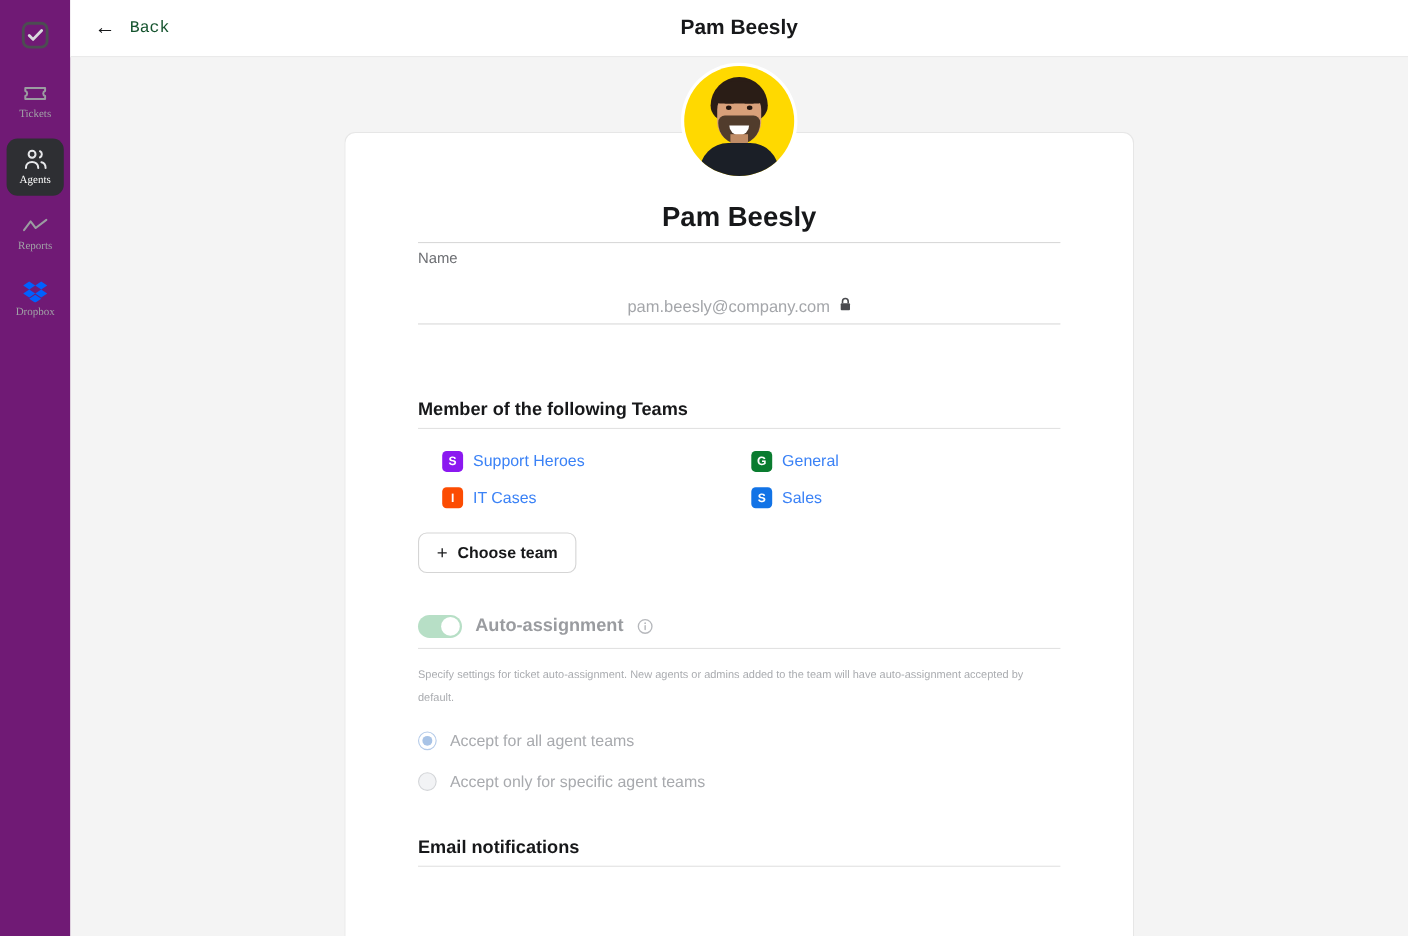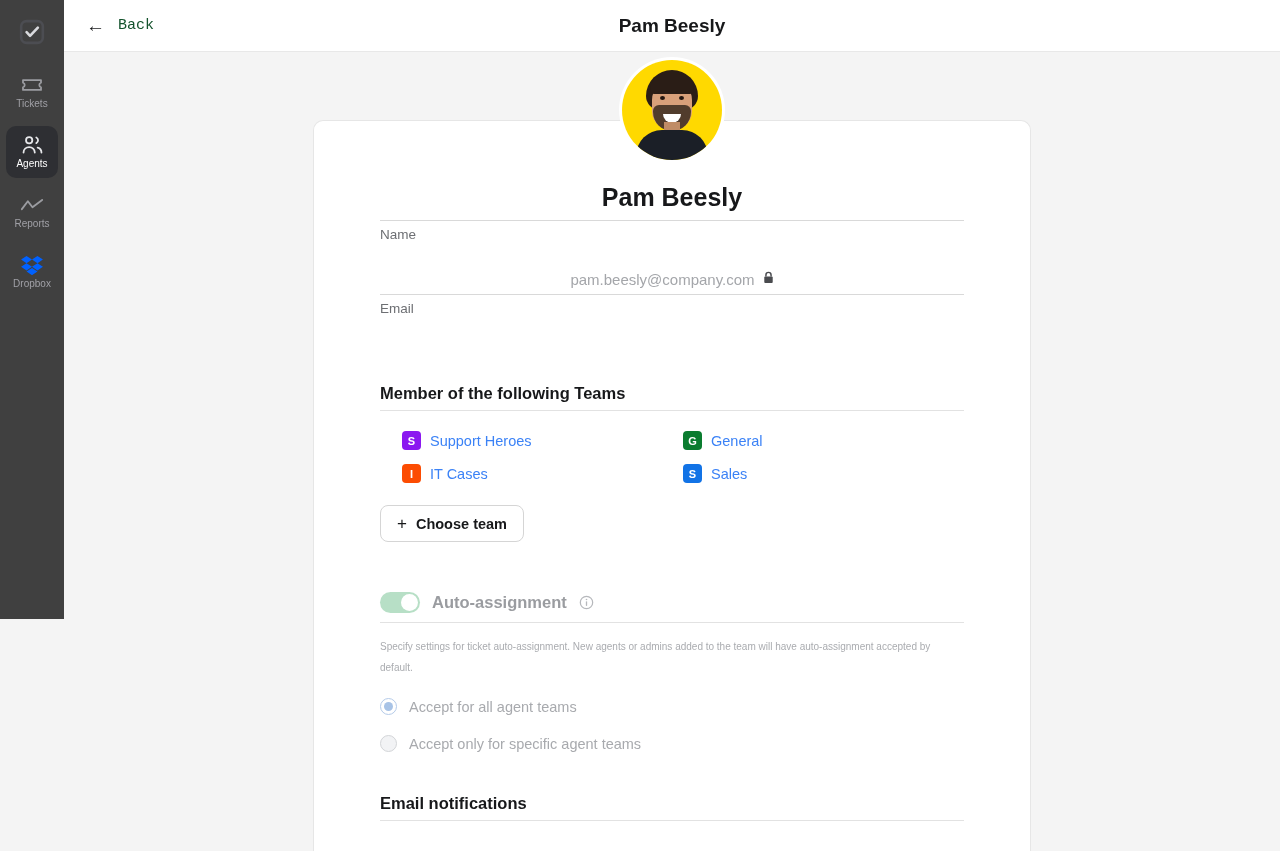--- a/index.html
+++ b/index.html
@@ -6,24 +6,25 @@
   html, body {
     width: 1280px; height: 851px;
     font-family: "Liberation Sans", sans-serif;
     background: #f4f4f4;
     overflow: hidden;
   }
   .app { display: flex; width: 1280px; height: 851px; }
 
   
   .sidebar {
-    width: 64px; min-width: 64px; height: 619px;
-    background: #404040;
+    width: 64px; min-width: 64px; height: 851px;
+    background: #701a75;
     display: flex; flex-direction: column; align-items: center;
     padding-top: 12px;
+    font-family: Liberation Serif, serif;
   }
   .logo { width: 40px; height: 40px; display:flex; align-items:center; justify-content:center; margin-bottom: 14px; }
   .nav-item {
     width: 52px; height: 52px; border-radius: 10px;
     display: flex; flex-direction: column; align-items: center; justify-content: center;
     margin-bottom: 8px; cursor: pointer; gap: 2px;
   }
   .nav-item.active { background: #2e2f33; }
   .nav-item .nav-ico { height: 22px; display:flex; align-items:center; justify-content:center; }
   .nav-label { font-size: 10px; color: #a0a0a6; line-height: 12px; }
@@ -97,21 +98,21 @@
   .team-name { font-size: 14.5px; color: #3b82f6; text-align: center; }
 
   .choose-team {
     margin-top: 22px; display: inline-flex; align-items: center; gap: 9px;
     border: 1px solid #d5d5d5; background: #ffffff; border-radius: 8px;
     padding: 9px 16px; cursor: pointer;
     font-size: 14.5px; font-weight: bold; color: #17181a;
   }
   .plus-ico { font-size: 17px; font-weight: normal; line-height: 1; }
 
-  .auto-block { margin-top: 50px; opacity: 1; }
+  .auto-block { margin-top: 38px; opacity: 1; }
   .toggle-row { display: flex; align-items: center; gap: 12px; padding-bottom: 9px; }
   .toggle {
     width: 40px; height: 21px; border-radius: 11px; background: #b7dfc6;
     position: relative; cursor: pointer; flex: none;
   }
   .toggle .knob {
     position: absolute; right: 2px; top: 2px; width: 17px; height: 17px;
     border-radius: 50%; background: #ffffff;
   }
   .toggle-label { font-size: 16.5px; font-weight: bold; color: #9a9ca0; }
@@ -208,21 +209,20 @@
         <div class="field-row">
           <span class="field-value-muted">pam.beesly@company.com</span>
           <span>
             <svg width="11" height="13" viewBox="0 0 12 14">
               <path d="M3.2 6V4.2a2.8 2.8 0 015.6 0V6" fill="none" stroke="#4a4b4f" stroke-width="1.6"></path>
               <rect x="1.4" y="6" width="9.2" height="7" rx="1" fill="#4a4b4f"></rect>
             </svg>
           </span>
         </div>
         <div class="field"></div>
-        <div class="field-caption">Email</div>
 
         <div style="margin-top:68px;">
           <div class="section-title">Member of the following Teams</div>
           <div class="section-rule"></div>
 
           <div class="teams-grid">
             <div class="team-item">
               <span class="team-badge" style="background:#8b18f0">S</span>
               <span class="team-name">Support Heroes</span>
             </div>

